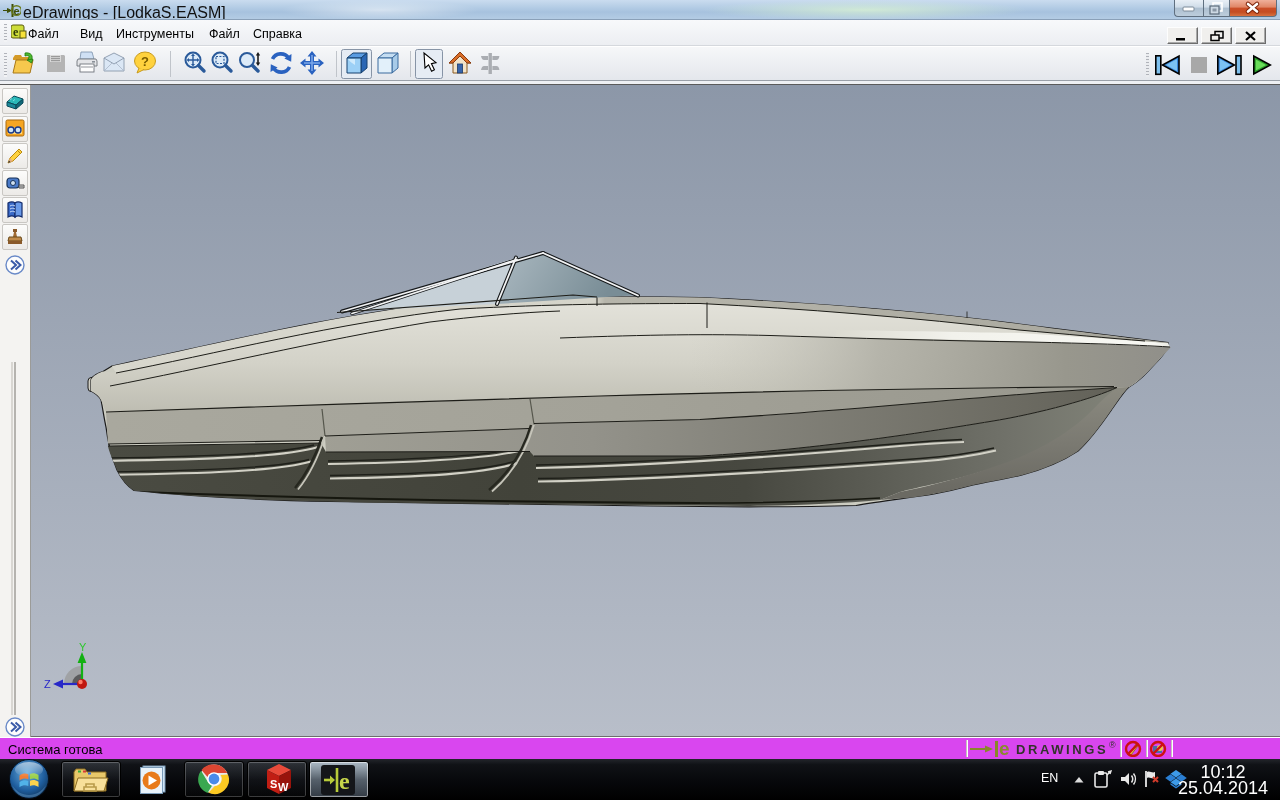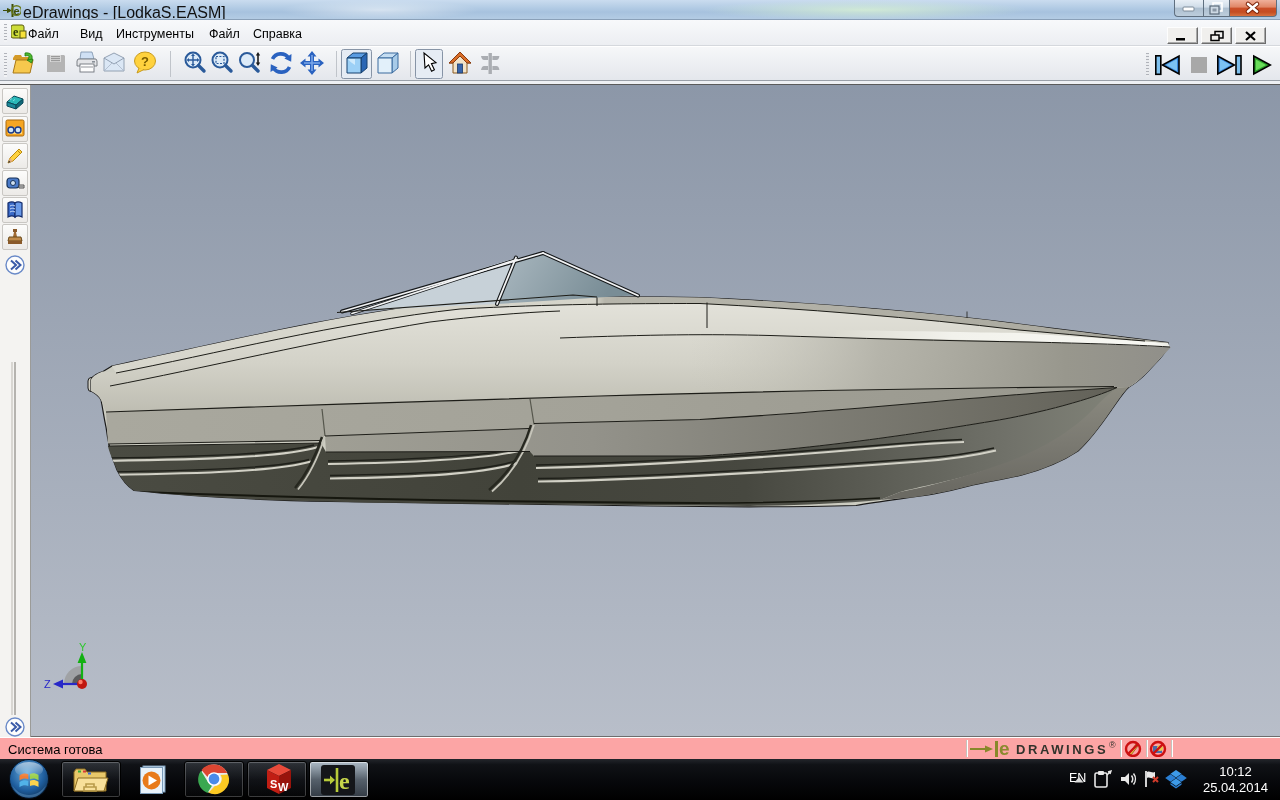--- a/index.html
+++ b/index.html
@@ -40,31 +40,31 @@
 
 
 #sidebar { position:absolute; left:0; top:85px; width:31px; height:652px; background:#f4f3f1; }
 #sidebar .edge { position:absolute; right:0; top:0; width:1px; height:100%; background:#9b9b98; }
 .sbtn { position:absolute; left:2px; width:26px; height:26px; background:linear-gradient(#fcfcfb,#eceae7); border:1px solid #c9c7c3; border-radius:2px; display:flex; align-items:center; justify-content:center; }
 #strack { position:absolute; left:11px; top:277px; width:5px; height:428px; border-left:2px solid #d8d6d2; border-right:2px solid #b5b3af; }
 #viewport { position:absolute; left:31px; top:85px; width:1249px; height:652px;
   background:linear-gradient(#8c97a8, #b8bec9); border-bottom:1px solid #6d6d6d; }
 
 
-#statusbar { position:absolute; left:0; top:737px; width:1280px; height:22px; background:#fca5a5; border-top:1px solid #fff; }
+#statusbar { position:absolute; left:0; top:737px; width:1280px; height:22px; background:#d946ef; border-top:1px solid #fff; }
 #statusbar .txt { position:absolute; left:8px; top:4px; font-size:13px; color:#000; }
 .ssep { position:absolute; top:2px; width:1px; height:17px; background:#c5c2bc; box-shadow:1px 0 0 #fff; }
 
 
 #taskbar { position:absolute; left:0; top:759px; width:1280px; height:41px;
   background:linear-gradient(#23262b 0%, #101216 14%, #07080b 55%, #000 100%); }
 .tkbtn { position:absolute; top:2px; width:60px; height:37px; border:1px solid #000;
   border-radius:3px; background:linear-gradient(rgba(130,140,150,0.25), rgba(60,65,75,0.18) 50%, rgba(20,22,26,0.2)); box-shadow:inset 0 0 0 1px rgba(255,255,255,0.22); }
 .tkico { position:absolute; top:5px; }
-#clock { position:absolute; right:12px; top:5px; text-align:center; font-size:13px; color:#fff; line-height:16px; }
+#clock { position:absolute; right:12px; top:5px; text-align:center; font-size:18px; color:#fff; line-height:16px; }
 </style>
 </head>
 <body>
 <div id="page">
 
   <div id="titlebar">
     <div class="blob1"></div>
       <div class="blob2"></div>
     <div id="titleicon">
       <svg width="18" height="17">
@@ -556,21 +556,21 @@
     <svg class="tkico" style="position:absolute;left:320px;top:5px" width="36" height="32">
       <rect x="1" y="1" width="34" height="30" rx="3" fill="#14161a"></rect>
       <g stroke="#b8cc3a" stroke-width="2.6" fill="none">
         <path d="M4,16 H13"></path>
         <path d="M10,11.5 L15,16 L10,20.5" fill="#b8cc3a" stroke-width="0"></path>
         <line x1="17" y1="4" x2="17" y2="28"></line>
       </g>
       <text x="19" y="25" font-size="24" font-weight="bold" fill="#c6d64a" font-family="Liberation Serif">e</text>
     </svg>
 
-    <div style="position:absolute;left:1041px;top:12px;color:#fff;font-size:12.5px;margin-left:28px;">EN</div>
+    <div style="position:absolute;left:1041px;top:12px;color:#fff;font-size:12.5px;">EN</div>
     <svg style="position:absolute;left:1073px;top:17px" width="12" height="8">
         <path d="M6,1 L10.5,6.5 H1.5 Z" fill="#dcdcdc"></path>
       </svg>
     <svg style="position:absolute;left:1093px;top:10px" width="19" height="20">
       <rect x="2" y="4" width="12" height="14" rx="1.5" fill="none" stroke="#e8e8e8" stroke-width="1.6"></rect>
       <rect x="5" y="2" width="6" height="4" rx="1" fill="#e8e8e8"></rect>
       <path d="M14,6 L18,2 M15,3 L18,2 L17,5" stroke="#e8e8e8" stroke-width="1.4" fill="none"></path>
     </svg>
     <svg style="position:absolute;left:1119px;top:11px" width="20" height="18">
       <path d="M2,7 H6 L10,3 V15 L6,11 H2 Z" fill="#e8e8e8"></path>

